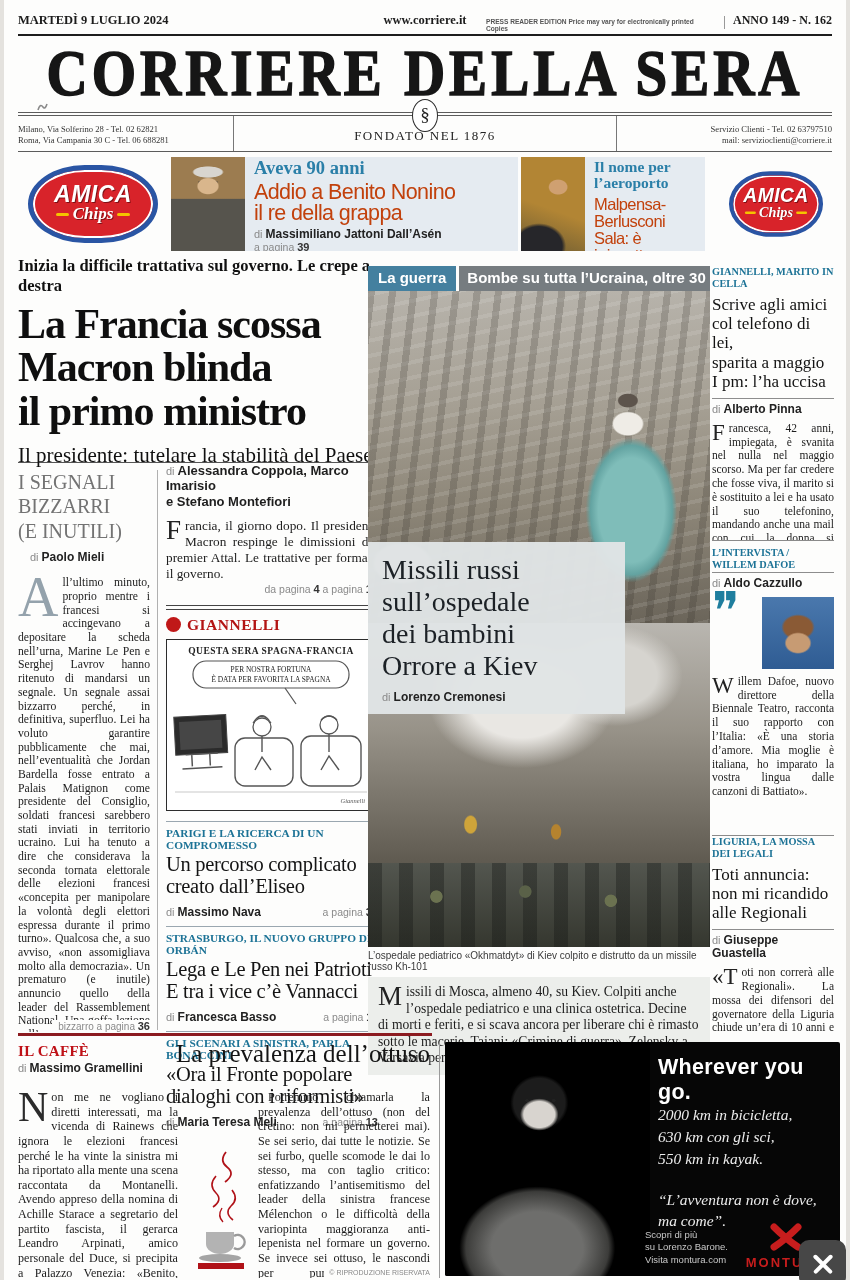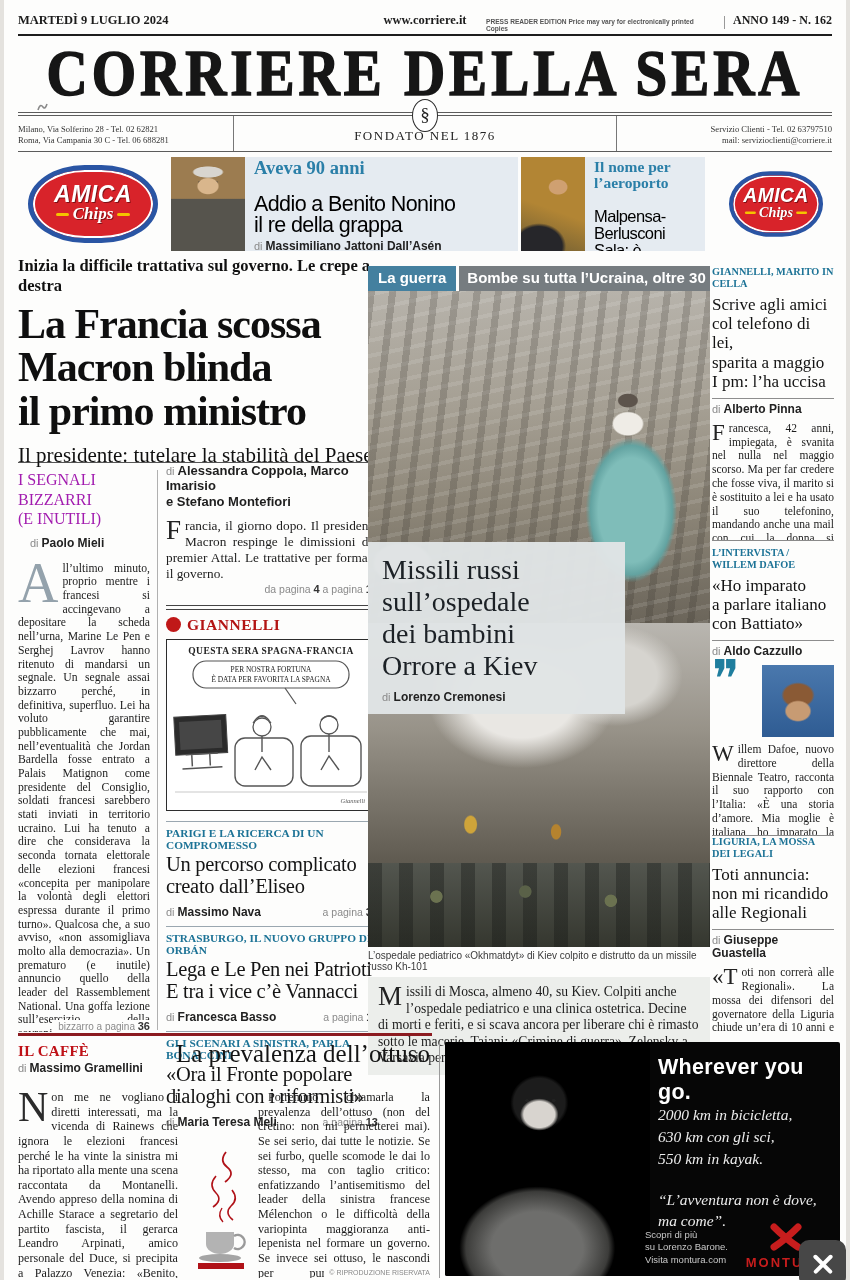--- a/index.html
+++ b/index.html
@@ -39,35 +39,35 @@
   .am-row{display:flex;align-items:center;gap:4px}
   .am-dash{width:13px;height:3px;background:#f4c400;border-radius:2px}
   .am-w2{color:#fff;font-style:italic;font-weight:bold;font-size:17px;text-shadow:1px 1px 0 #7e0f14}
   .teaser{top:157px;height:94px;background:#e5ebf1;display:flex}
   .t1{left:171px;width:347px}
   .t2{left:521px;width:184px}
   .tz-photo{height:94px;flex:none}
   .tz-txt{padding:2px 8px 0 9px;overflow:hidden}
   .tz-k{font-weight:bold;color:#2a7fa8;font-size:18.5px;line-height:1.05}
   .t2 .tz-k{font-size:15.5px}
-  .tz-h{font-family:"Liberation Sans",sans-serif;font-size:21.5px;letter-spacing:-.6px;line-height:.98;color:#000000;margin-top:16px}
+  .tz-h{font-family:"Liberation Sans",sans-serif;font-size:21.5px;letter-spacing:-.6px;line-height:.98;color:#c2410c;margin-top:4px}
   .t2 .tz-h{font-size:16.5px;line-height:1.04}
   .byrow{font-family:"Liberation Sans",sans-serif;font-size:12px;margin-top:3px;line-height:1.1}
   .di{color:#8a8a8a;font-weight:normal;margin-right:3px;font-size:11px}
   .byname{font-weight:bold;color:#222}
   .pgrow{font-family:"Liberation Sans",sans-serif;font-size:10.5px;color:#8a8a8a;line-height:1.2}
   .pgnum{font-weight:bold;color:#333;font-size:11px}
   
   .lead{left:18px;top:256px;width:360px;height:207px;border-bottom:1px solid #555}
   .lead-k{font-size:16.5px;font-weight:bold;color:#111}
   .lead-h{font-size:42px;font-weight:bold;line-height:1.03;letter-spacing:-1px;color:#0f0f0f;margin-top:7px}
   .lead-s{font-size:21px;margin-top:10px;color:#101010}
   
   .opi{left:18px;top:470px;width:132px;height:562px;overflow:hidden}
-  .opi-t{font-size:16px;line-height:1.22;color:#a21caf}
+  .opi-t{font-size:20px;line-height:1.22;color:#737373}
   .opi .byrow{margin:8px 12px 4px}
   .opi-b{font-size:11.7px;line-height:1.17;margin-top:12px}
   .dc{float:left;font-weight:normal;padding-right:4px}
   .dc-a{font-size:56px;line-height:.78;color:#94a2ac}
   .more{position:absolute;right:0;bottom:0;background:#fdfdfc;padding-left:6px;font-family:"Liberation Sans",sans-serif;font-size:10px;color:#8a8a8a}
   .vrule1{left:157px;top:470px;width:1px;height:560px;background:#b0b0b0}
   
   .mid{left:166px;top:463px;width:212px}
   .mid-by{font-family:"Liberation Sans",sans-serif;font-size:13px;font-weight:bold;line-height:1.18;color:#1e1e1e}
   .mid-body{margin-top:9px;font-size:13.3px;line-height:1.2}
@@ -373,23 +373,20 @@
 sparita a maggio
 I pm: l’ha uccisa</div>
       <div class="rhr"></div>
       <div class="byrow"><span class="di">di</span><span class="byname">Alberto Pinna</span></div>
       <div class="rbody jst"><span class="dc dc-r">F</span><span>rancesca, 42 anni, impiegata, è svanita nel nulla nel maggio scorso. Ma per far credere che fosse viva, il marito si è sostituito a lei e ha usato il suo telefonino, mandando anche una mail con cui la donna si licenziava dal lavoro. In cella, accusato di femminicidio, il marito Igor Sollai, 43enne. La Procura di Cagliari cerca il cadavere.</span></div>
 
     </div>
 
     <div class="rs rs2">
       <div class="rk">L’INTERVISTA / WILLEM DAFOE</div>
-      <div class="rh pre">«Ho imparato
-a parlare italiano
-con Battiato»</div>
       <div class="rhr"></div>
       <div class="byrow"><span class="di">di</span><span class="byname">Aldo Cazzullo</span></div>
       <div class="media">
         <span class="quote">❞</span>
         <span class="dafoe"></span>
       </div>
       <div class="rbody jst"><span class="dc dc-r">W</span><span>illem Dafoe, nuovo direttore della Biennale Teatro, racconta il suo rapporto con l’Italia: «È una storia d’amore. Mia moglie è italiana, ho imparato la vostra lingua dalle canzoni di Battiato».</span></div>
 
     </div>
 

